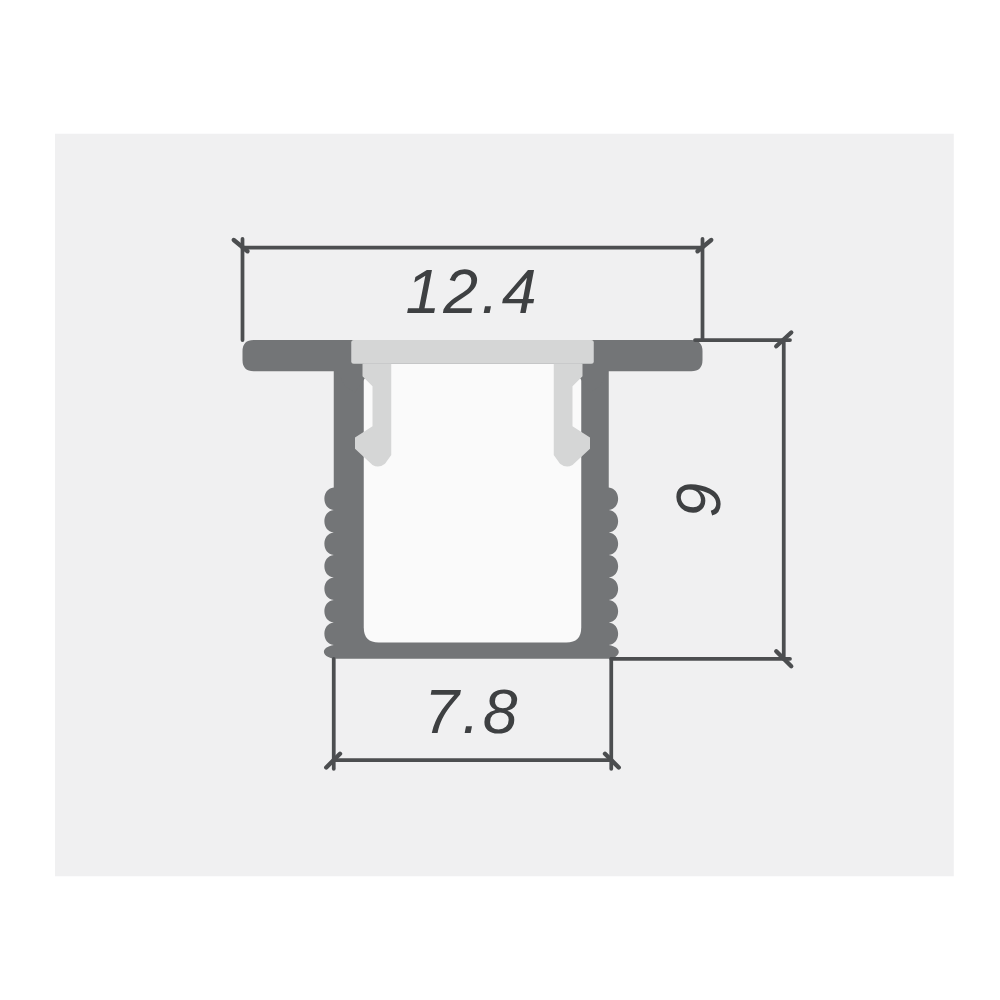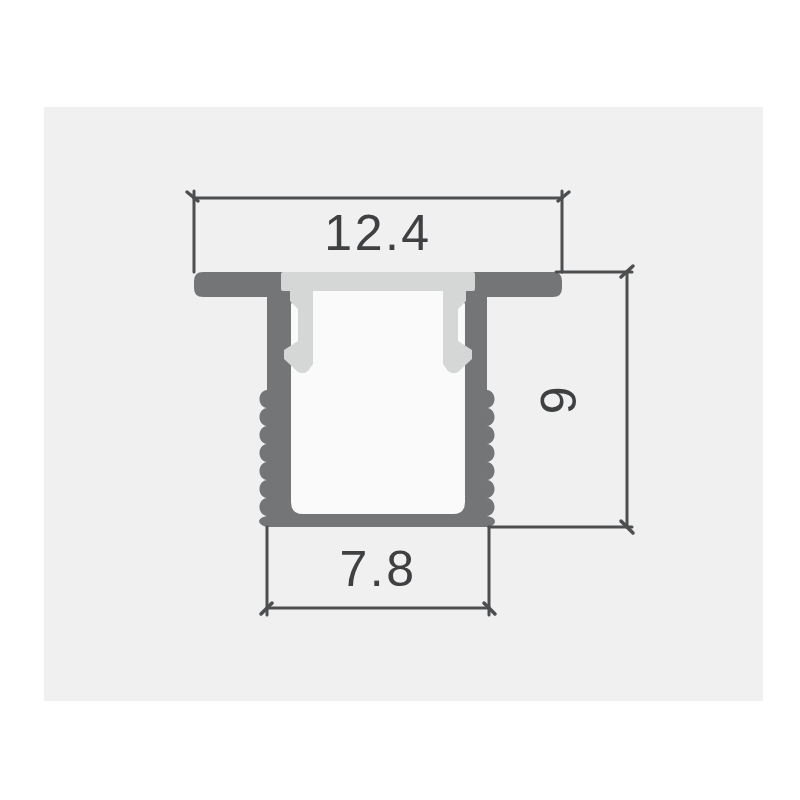--- a/index.html
+++ b/index.html
@@ -8,20 +8,21 @@
     width: 800px;
     height: 800px;
     background: #ffffff;
     font-family: "Liberation Sans", sans-serif;
     overflow: hidden;
   }
   .stage {
     position: relative;
     width: 800px;
     height: 800px;
+    font-style: italic;
   }
   svg { display: block; }
   .dim-label {
     font-family: "Liberation Sans", sans-serif;
     font-size: 50px;
     letter-spacing: 2.5px;
   }
 </style>
 </head>
 <body>

